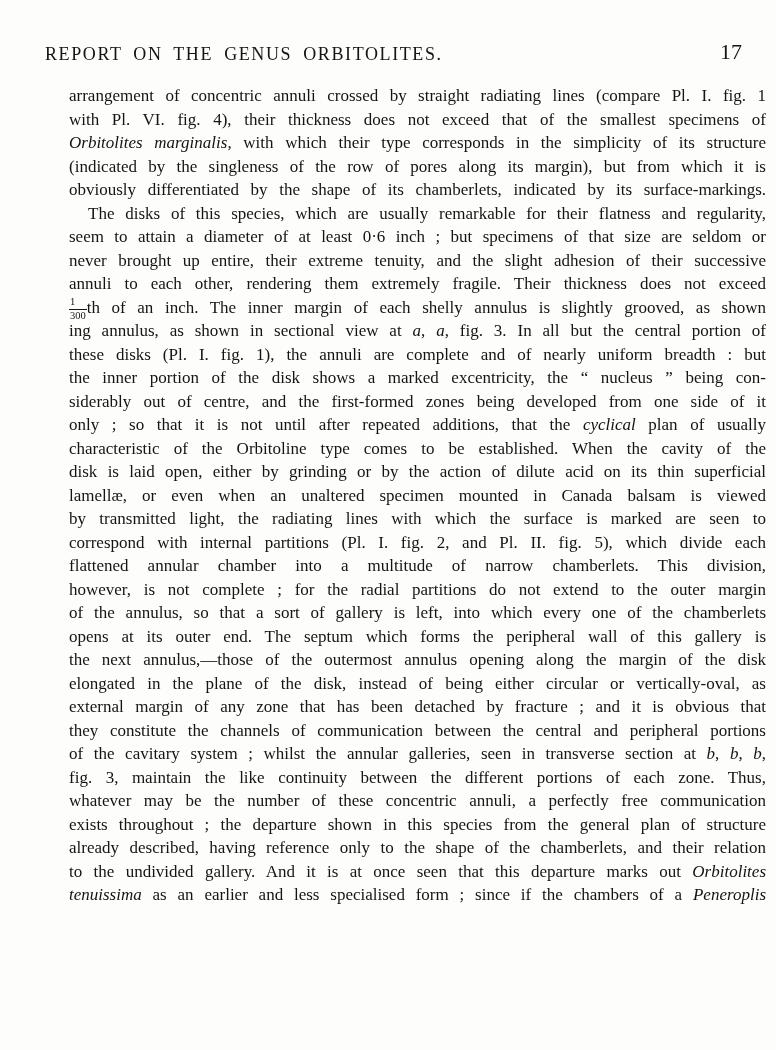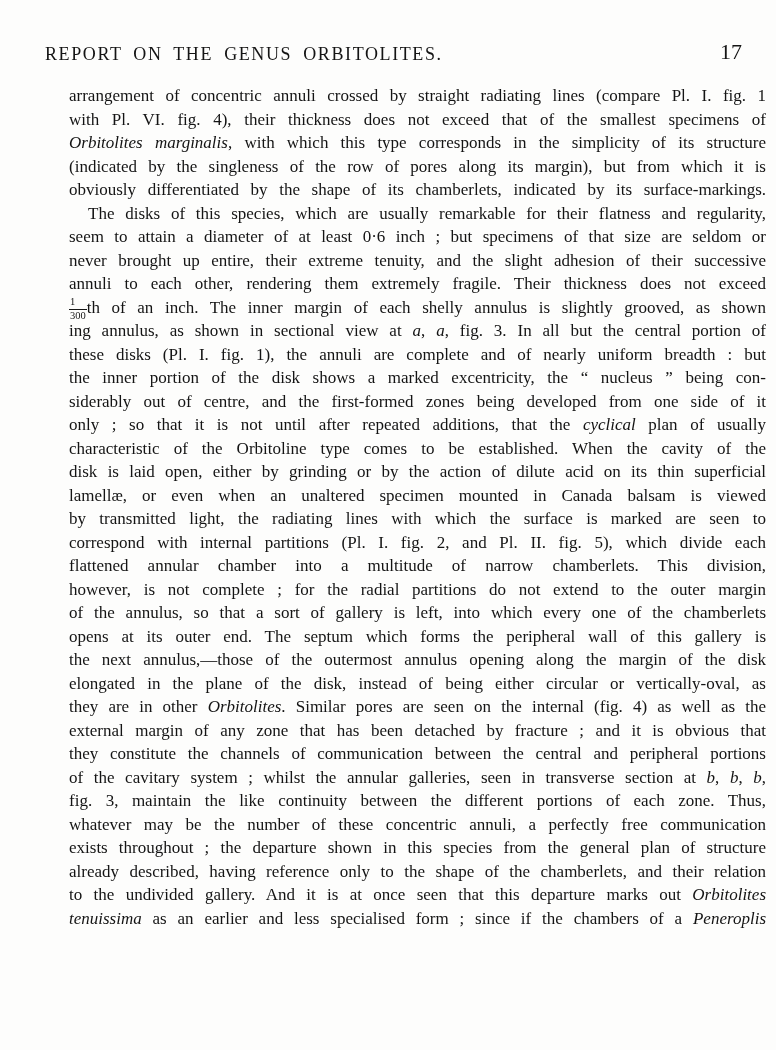--- a/index.html
+++ b/index.html
@@ -69,21 +69,21 @@
 
 <div class="page">
   <div class="header">
     <div class="running-title">REPORT ON THE GENUS ORBITOLITES.</div>
     <div class="page-number">17</div>
   </div>
   <div class="text-block">
       <div class="para">
         <div class="line"><span>arrangement of concentric annuli crossed by straight radiating lines (compare Pl. I. fig. 1</span></div>
         <div class="line"><span>with Pl. VI. fig. 4), their thickness does not exceed that of the smallest specimens of</span></div>
-        <div class="line"><em>Orbitolites marginalis</em><span>, with which this type corresponds in the simplicity of its structure</span></div>
+        <div class="line"><em>Orbitolites marginalis</em><span>, with which their type corresponds in the simplicity of its structure</span></div>
         <div class="line"><span>(indicated by the singleness of the row of pores along its margin), but from which it is</span></div>
         <div class="line"><span>obviously differentiated by the shape of its chamberlets, indicated by its surface-markings.</span></div>
       </div>
       <div class="para">
         <div class="line indent-first"><span>The disks of this species, which are usually remarkable for their flatness and regularity,</span></div>
         <div class="line"><span>seem to attain a diameter of at least 0·6 inch ; but specimens of that size are seldom or</span></div>
         <div class="line"><span>never brought up entire, their extreme tenuity, and the slight adhesion of their successive</span></div>
         <div class="line"><span>annuli to each other, rendering them extremely fragile.  Their thickness does not exceed</span></div>
         <div class="line"><span class="frac"><span class="num">1</span><span class="den">300</span></span><span>th of an inch.  The inner margin of each shelly annulus is slightly grooved, as shown</span></div>
         <div class="line"><span>ing annulus, as shown in sectional view at </span><em>a</em><span>, </span><em>a</em><span>, fig. 3.  In all but the central portion of</span></div>
@@ -95,21 +95,20 @@
         <div class="line"><span>disk is laid open, either by grinding or by the action of dilute acid on its thin superficial</span></div>
         <div class="line"><span>lamellæ, or even when an unaltered specimen mounted in Canada balsam is viewed</span></div>
         <div class="line"><span>by transmitted light, the radiating lines with which the surface is marked are seen to</span></div>
         <div class="line"><span>correspond with internal partitions (Pl. I. fig. 2, and Pl. II. fig. 5), which divide each</span></div>
         <div class="line"><span>flattened annular chamber into a multitude of narrow chamberlets.  This division,</span></div>
         <div class="line"><span>however, is not complete ; for the radial partitions do not extend to the outer margin</span></div>
         <div class="line"><span>of the annulus, so that a sort of gallery is left, into which every one of the chamberlets</span></div>
         <div class="line"><span>opens at its outer end.  The septum which forms the peripheral wall of this gallery is</span></div>
         <div class="line"><span>the next annulus,—those of the outermost annulus opening along the margin of the disk</span></div>
         <div class="line"><span>elongated in the plane of the disk, instead of being either circular or vertically-oval, as</span></div>
-        <div class="line"><span>they are in other </span><em>Orbitolites</em><span>.  Similar pores are seen on the internal (fig. 4) as well as the</span></div>
         <div class="line"><span>external margin of any zone that has been detached by fracture ; and it is obvious that</span></div>
         <div class="line"><span>they constitute the channels of communication between the central and peripheral portions</span></div>
         <div class="line"><span>of the cavitary system ; whilst the annular galleries, seen in transverse section at </span><em>b</em><span>, </span><em>b</em><span>, </span><em>b</em><span>,</span></div>
         <div class="line"><span>fig. 3, maintain the like continuity between the different portions of each zone.  Thus,</span></div>
         <div class="line"><span>whatever may be the number of these concentric annuli, a perfectly free communication</span></div>
         <div class="line"><span>exists throughout ; the departure shown in this species from the general plan of structure</span></div>
         <div class="line"><span>already described, having reference only to the shape of the chamberlets, and their relation</span></div>
         <div class="line"><span>to the undivided gallery.  And it is at once seen that this departure marks out </span><em>Orbitolites</em></div>
         <div class="line"><em>tenuissima</em><span> as an earlier and less specialised form ; since if the chambers of a </span><em>Peneroplis</em></div>
       </div>

